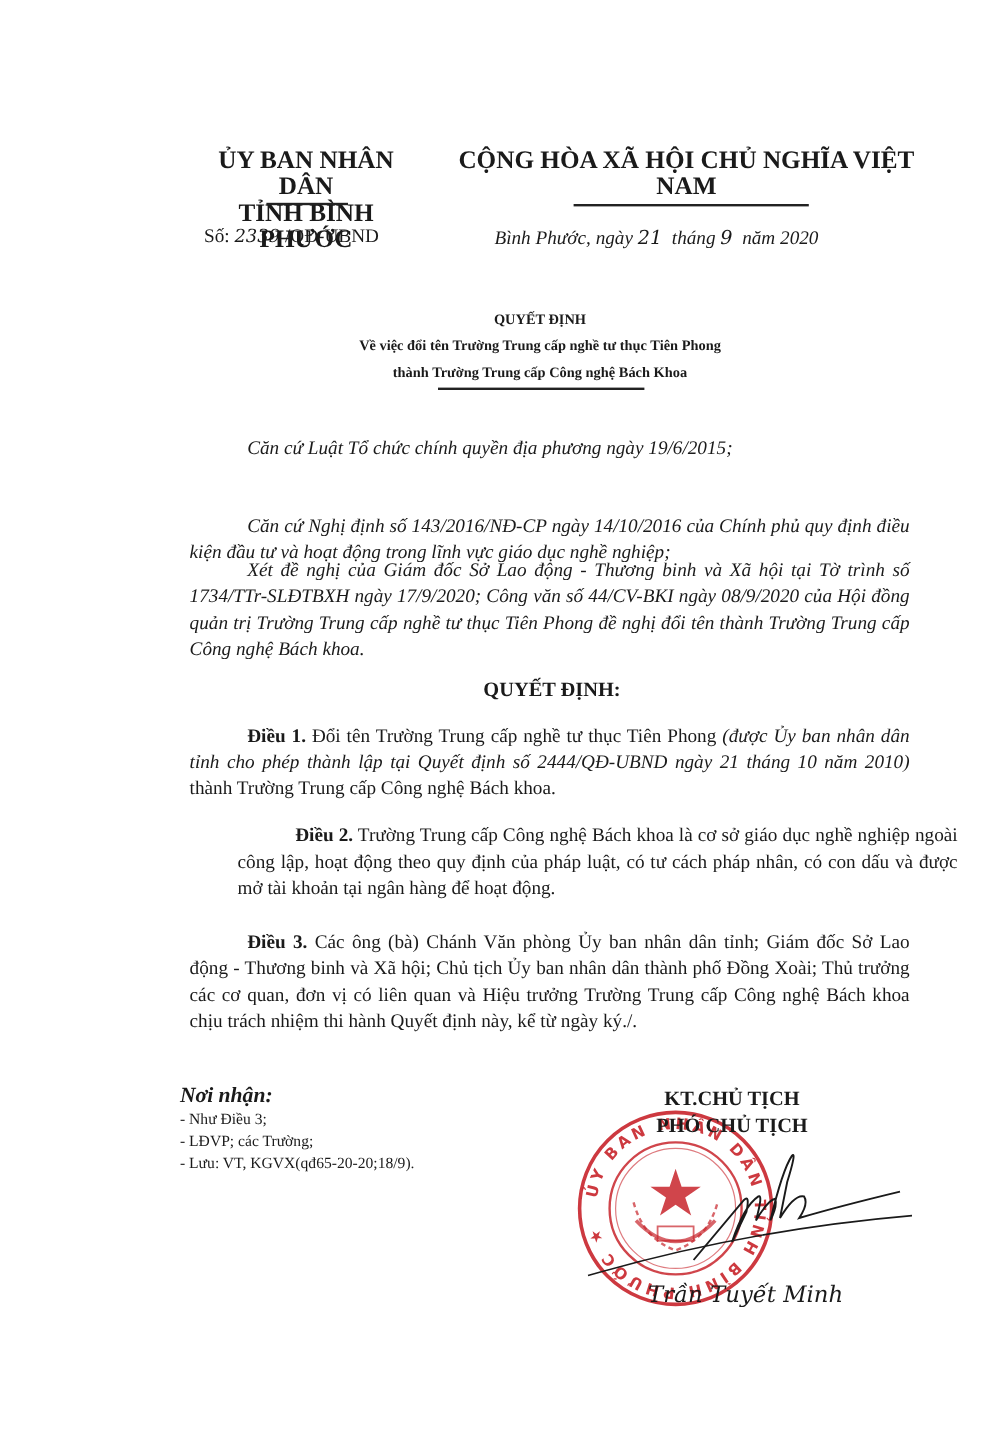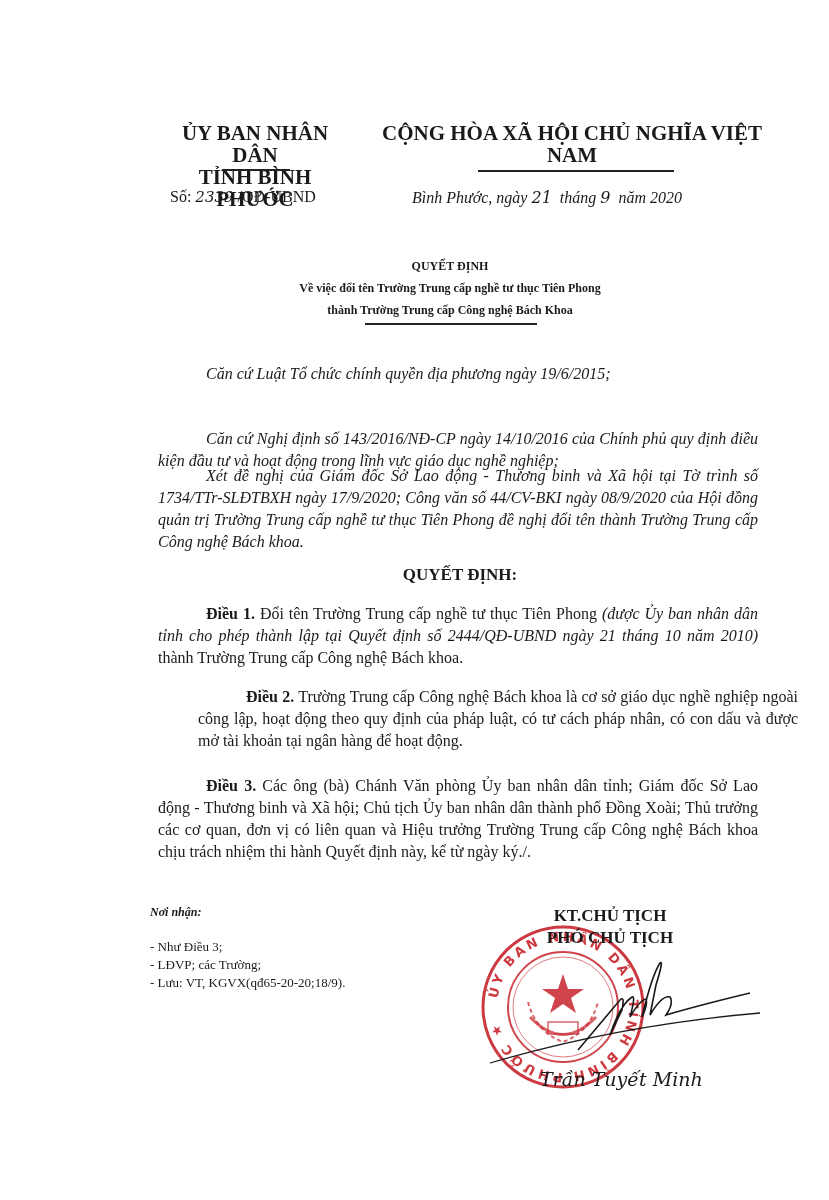--- a/index.html
+++ b/index.html
@@ -45,21 +45,21 @@
 <div class="abs para i" style="left:158px; top:428px; width:600px;"><span class="ind"></span><span>Căn cứ Nghị định số 143/2016/NĐ-CP ngày 14/10/2016 của Chính phủ quy định điều kiện đầu tư và hoạt động trong lĩnh vực giáo dục nghề nghiệp;</span></div>
 <div class="abs para i" style="left:158px; top:465px; width:600px;"><span class="ind"></span><span>Xét đề nghị của Giám đốc Sở Lao động - Thương binh và Xã hội tại Tờ trình số 1734/TTr-SLĐTBXH ngày 17/9/2020; Công văn số 44/CV-BKI ngày 08/9/2020 của Hội đồng quản trị Trường Trung cấp nghề tư thục Tiên Phong đề nghị đổi tên thành Trường Trung cấp Công nghệ Bách khoa.</span></div>
 
 <div class="abs b c" style="left:150px; top:565px; width:620px; font-size:17px;">QUYẾT ĐỊNH:</div>
 
 <div class="abs para" style="left:158px; top:603px; width:600px;"><span class="ind"></span><span class="b">Điều 1.</span><span> Đổi tên Trường Trung cấp nghề tư thục Tiên Phong </span><span class="i">(được Ủy ban nhân dân tỉnh cho phép thành lập tại Quyết định số 2444/QĐ-UBND ngày 21 tháng 10 năm 2010)</span><span> thành Trường Trung cấp Công nghệ Bách khoa.</span></div>
 <div class="abs para" style="left:158px; top:686px; width:600px;margin-left:40px;"><span class="ind"></span><span class="b">Điều 2.</span><span> Trường Trung cấp Công nghệ Bách khoa là cơ sở giáo dục nghề nghiệp ngoài công lập, hoạt động theo quy định của pháp luật, có tư cách pháp nhân, có con dấu và được mở tài khoản tại ngân hàng để hoạt động.</span></div>
 <div class="abs para" style="left:158px; top:775px; width:600px;"><span class="ind"></span><span class="b">Điều 3.</span><span> Các ông (bà) Chánh Văn phòng Ủy ban nhân dân tỉnh; Giám đốc Sở Lao động - Thương binh và Xã hội; Chủ tịch Ủy ban nhân dân thành phố Đồng Xoài; Thủ trưởng các cơ quan, đơn vị có liên quan và Hiệu trưởng Trường Trung cấp Công nghệ Bách khoa chịu trách nhiệm thi hành Quyết định này, kể từ ngày ký./.</span></div>
 
 <div class="abs recv" style="left:150px; top:903px; width:300px;">
-  <div class="b i" style="font-size:12px; margin-bottom:17px;">Nơi nhận:</div>
+  <div class="b i" style="font-size:18px; margin-bottom:3px;">Nơi nhận:</div>
   <div>- Như Điều 3;</div>
   <div>- LĐVP; các Trường;</div>
   <div>- Lưu: VT, KGVX(qđ65-20-20;18/9).</div>
 </div>
 
 <svg class="stamp" style="left:478px; top:922px;" width="170" height="170" viewBox="0 0 170 170">
   <defs>
     <path id="sealArc" d="M 85,85 m -66,0 a 66,66 0 1,1 132,0 a 66,66 0 1,1 -132,0"></path>
   </defs>
   <circle cx="85" cy="85" r="80" fill="none" stroke="#c8242b" stroke-width="3" opacity="0.9"></circle>

